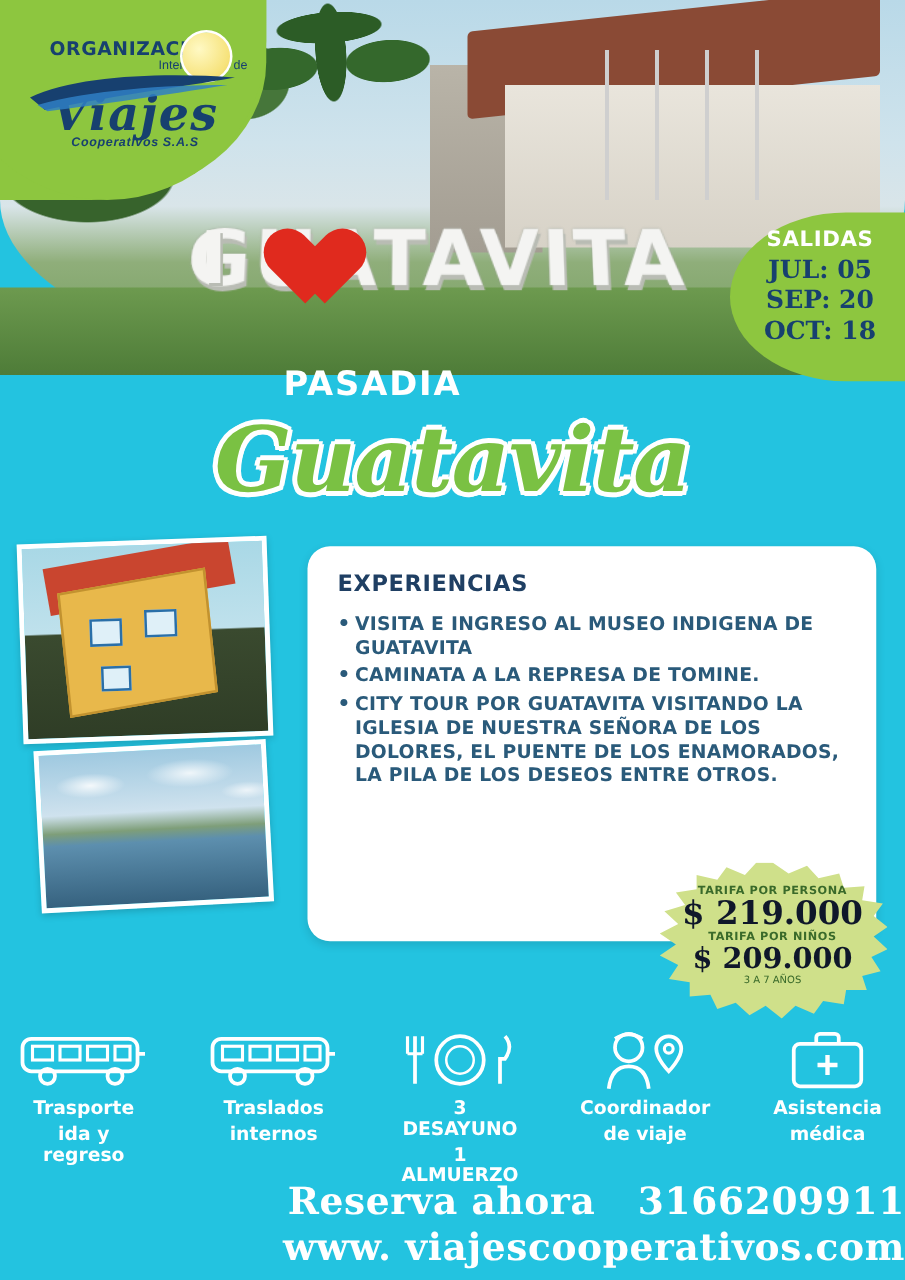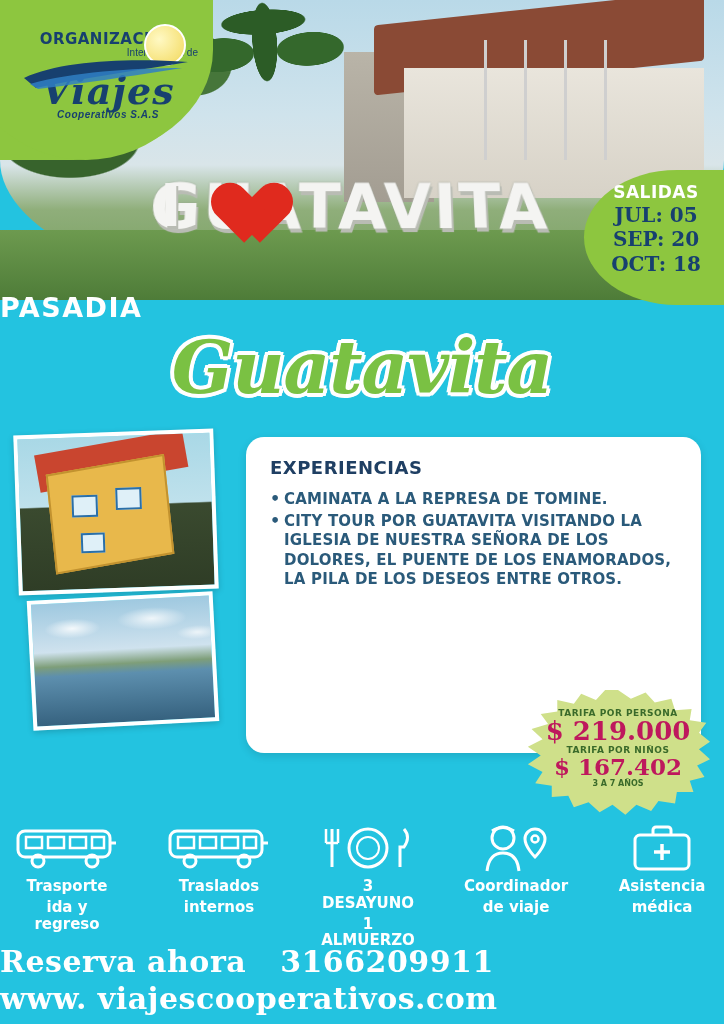--- a/index.html
+++ b/index.html
@@ -225,21 +225,21 @@
     font-size: 20px;
     color: #17406f;
     line-height: 1.12;
     margin-top: 2px;
   }
 
   
   .pasadia {
     position: absolute;
     top: 292px; left: 0; width: 596px;
-    text-align: left;
+    text-align: center;
     font-family: "DejaVu Sans", sans-serif;
     font-weight: bold;
     font-size: 27px;
     letter-spacing: 1.5px;
     color: #ffffff;
   }
   .guatavita-title {
     position: absolute;
     top: 325px; left: 0; width: 724px;
     text-align: center;
@@ -362,28 +362,28 @@
     font-family: "DejaVu Sans", sans-serif;
     font-size: 9px;
     font-weight: bold;
     color: #3a6a2a;
     letter-spacing: 0.5px;
   }
   .price-value {
     font-family: "DejaVu Serif", serif;
     font-weight: bold;
     font-size: 26px;
-    color: #be185d;
+    color: #0f172a;
     line-height: 1.05;
   }
   .price-value.small { font-size: 23px; }
   .price-note {
     font-family: "DejaVu Sans", sans-serif;
     font-size: 8px;
-    font-weight: bold;
+    font-weight: normal;
     color: #3a6a2a;
   }
 
   
   .icons-row {
     position: absolute;
     left: 0; top: 822px;
     width: 724px;
     display: flex;
     justify-content: space-around;
@@ -409,21 +409,21 @@
     line-height: 1.12;
     color: #ffffff;
     margin-top: 4px;
   }
 
   
   .footer {
     position: absolute;
     left: 0; bottom: 8px;
     width: 724px;
-    text-align: left;
+    text-align: right;
   }
   .footer-line1 {
     font-family: "DejaVu Serif", serif;
     font-weight: bold;
     font-size: 30px;
     color: #ffffff;
     letter-spacing: 0.5px;
   }
   .footer-phone { margin-left: 34px; }
   .footer-line2 {
@@ -489,30 +489,31 @@
     <div class="house-win" style="left:96px; top:52px; width:26px; height:22px;"></div>
     <div class="house-win" style="left:60px; top:96px; width:24px; height:20px;"></div>
   </div>
   <div class="photo-card photo-lake">
     <div class="lake-clouds"></div>
   </div>
 
   <div class="exp-card">
     <div class="exp-title">EXPERIENCIAS</div>
     <ul class="exp-list">
+      <li>VISITA E INGRESO AL MUSEO INDIGENA DE GUATAVITA</li>
       <li>CAMINATA A LA REPRESA DE TOMINE.</li>
       <li>CITY TOUR POR GUATAVITA VISITANDO LA IGLESIA DE NUESTRA SEÑORA DE LOS DOLORES, EL PUENTE DE LOS ENAMORADOS, LA PILA DE LOS DESEOS ENTRE OTROS.</li>
     </ul>
   </div>
 
   <div class="price-burst">
     <div class="price-label">TARIFA POR PERSONA</div>
     <div class="price-value">$ 219.000</div>
     <div class="price-label">TARIFA POR NIÑOS</div>
-    <div class="price-value small">$ 167.402</div>
+    <div class="price-value small">$ 209.000</div>
     <div class="price-note">3 A 7 AÑOS</div>
   </div>
 
   <div class="icons-row">
 
     <div class="icon-item">
       <div class="icon-art">
         <svg width="106" height="46" viewBox="0 0 106 46">
           <rect x="4" y="6" width="92" height="26" rx="7" fill="none" stroke="#fff" stroke-width="3"></rect>
           <rect x="12" y="12" width="16" height="11" fill="none" stroke="#fff" stroke-width="2.5"></rect>

